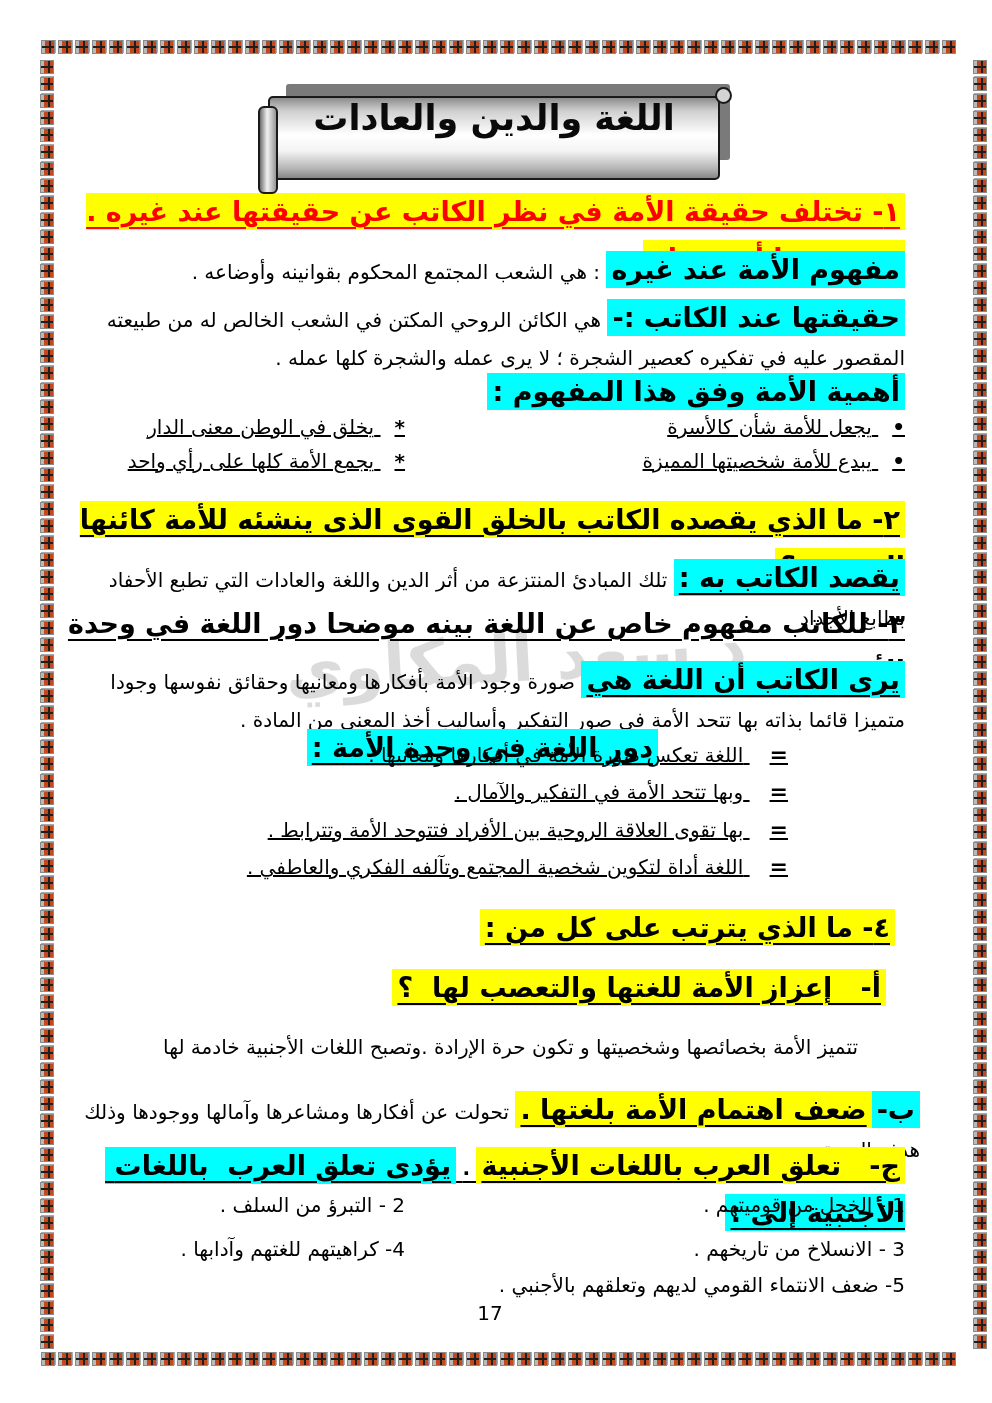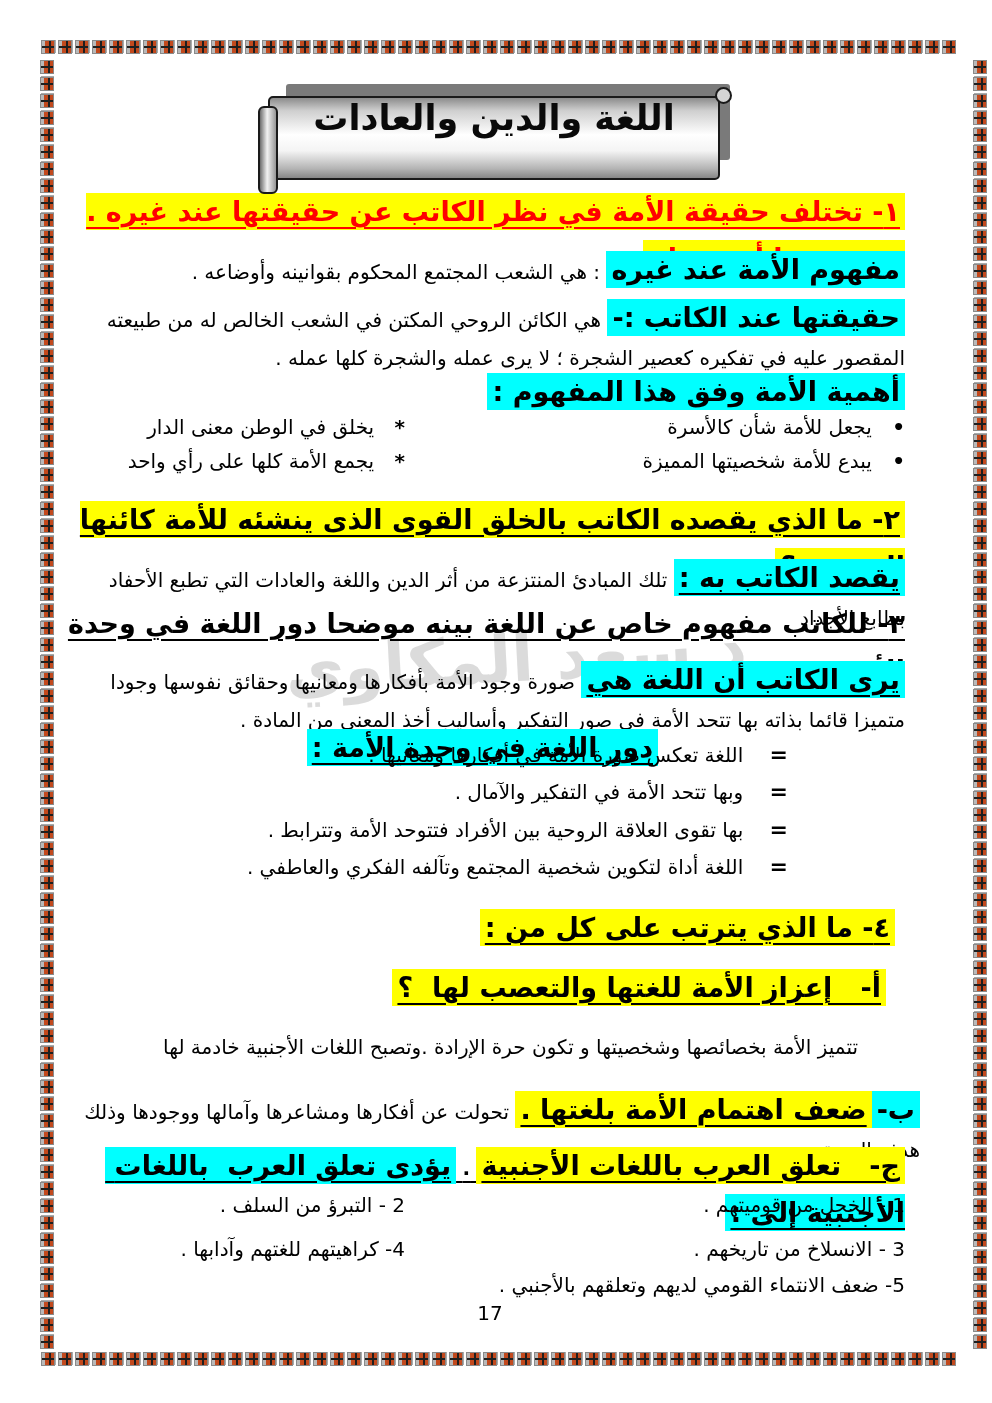--- a/index.html
+++ b/index.html
@@ -49,21 +49,21 @@
   .bold{font-weight:bold;}
   .red{color:#ff0000;}
   .hl-y{background:#ffff00;padding:3px 5px;}
   .hl-c{background:#00ffff;padding:3px 5px;}
   .ul{text-decoration:underline;text-decoration-thickness:2px;text-underline-offset:6px;}
   .h-size{font-size:27px;}
   .pre{white-space:pre-wrap;}
   .cols{display:flex;justify-content:space-between;}
   .col-r{width:470px;text-align:right;}
   .col-l{width:345px;text-align:right;}
-  .li{line-height:1.7;}
+  .li{line-height:1.7;text-decoration:underline;}
   .mark{font-weight:bold;margin-left:14px;}
   .mark-eq{font-weight:bold;margin-left:20px;font-size:22px;}
   .center{text-align:center;padding-right:0;}
   
   .watermark{
     position:absolute;left:285px;top:622px;z-index:0;
     font-size:64px;font-weight:bold;color:#b9b9b9;opacity:.5;
     transform:rotate(-3deg);letter-spacing:3px;white-space:nowrap;
   }
 </style>

